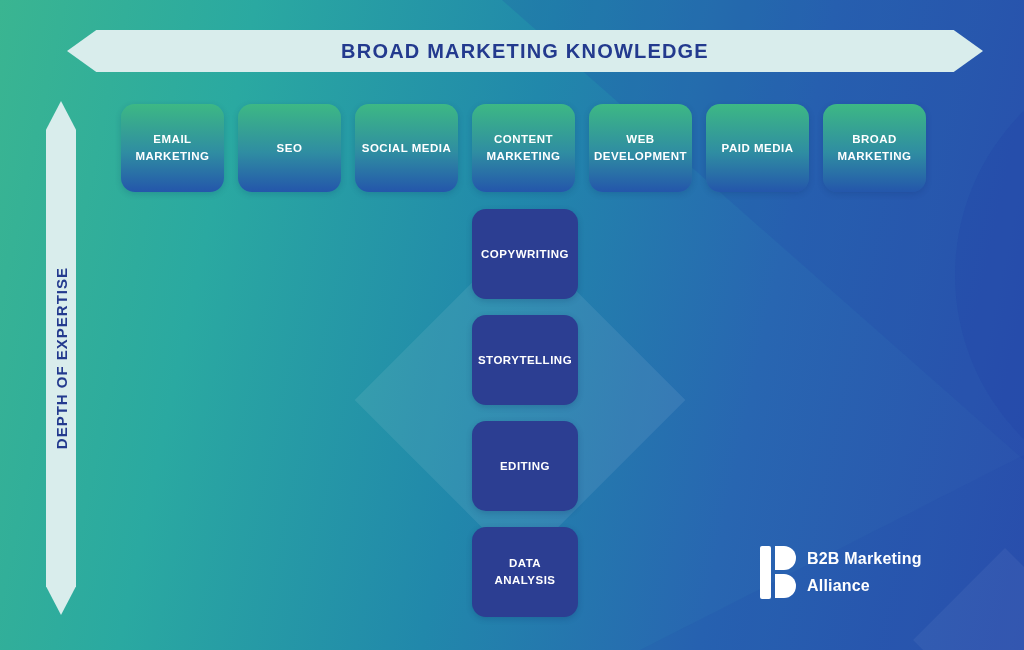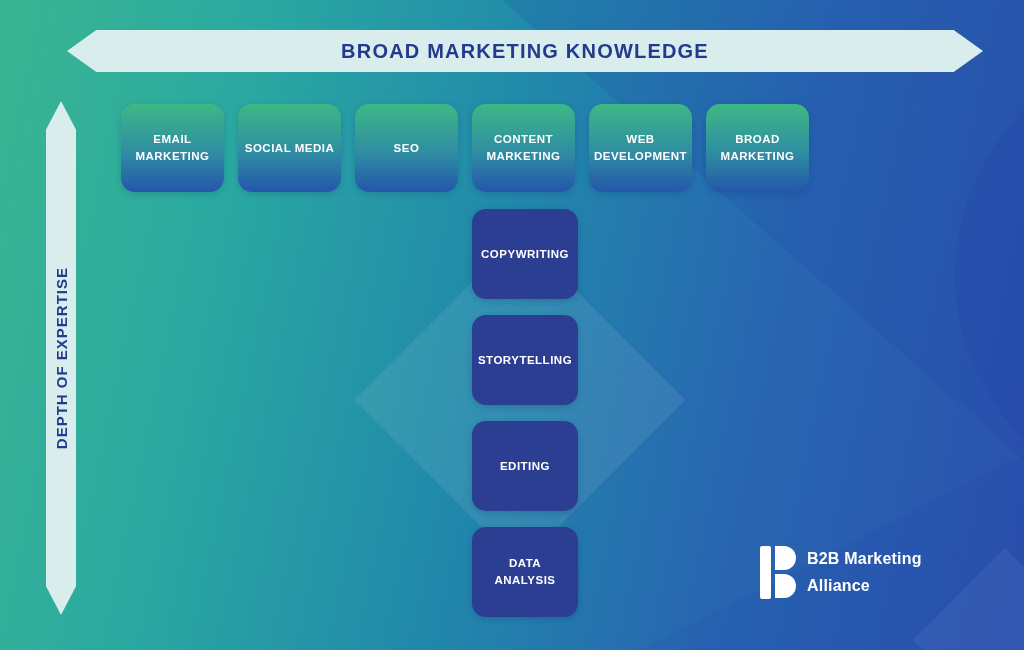--- a/index.html
+++ b/index.html
@@ -135,30 +135,33 @@
 
   <div class="v-arrow">
     <span class="v-arrow-label">DEPTH OF EXPERTISE</span>
   </div>
 
   <div class="skills-row">
     <div class="skill-box">
       <span>EMAIL MARKETING</span>
     </div>
     <div class="skill-box">
-      <span>SOCIAL MEDIA</span>
+      <span>SEO</span>
     </div>
     <div class="skill-box">
-      <span>SEO</span>
+      <span>SOCIAL MEDIA</span>
     </div>
     <div class="skill-box">
       <span>CONTENT MARKETING</span>
     </div>
     <div class="skill-box">
       <span>WEB DEVELOPMENT</span>
+    </div>
+    <div class="skill-box">
+      <span>PAID MEDIA</span>
     </div>
     <div class="skill-box">
       <span>BROAD MARKETING</span>
     </div>
   </div>
 
   <div class="depth-col">
     <div class="depth-box">
       <span>COPYWRITING</span>
     </div>

